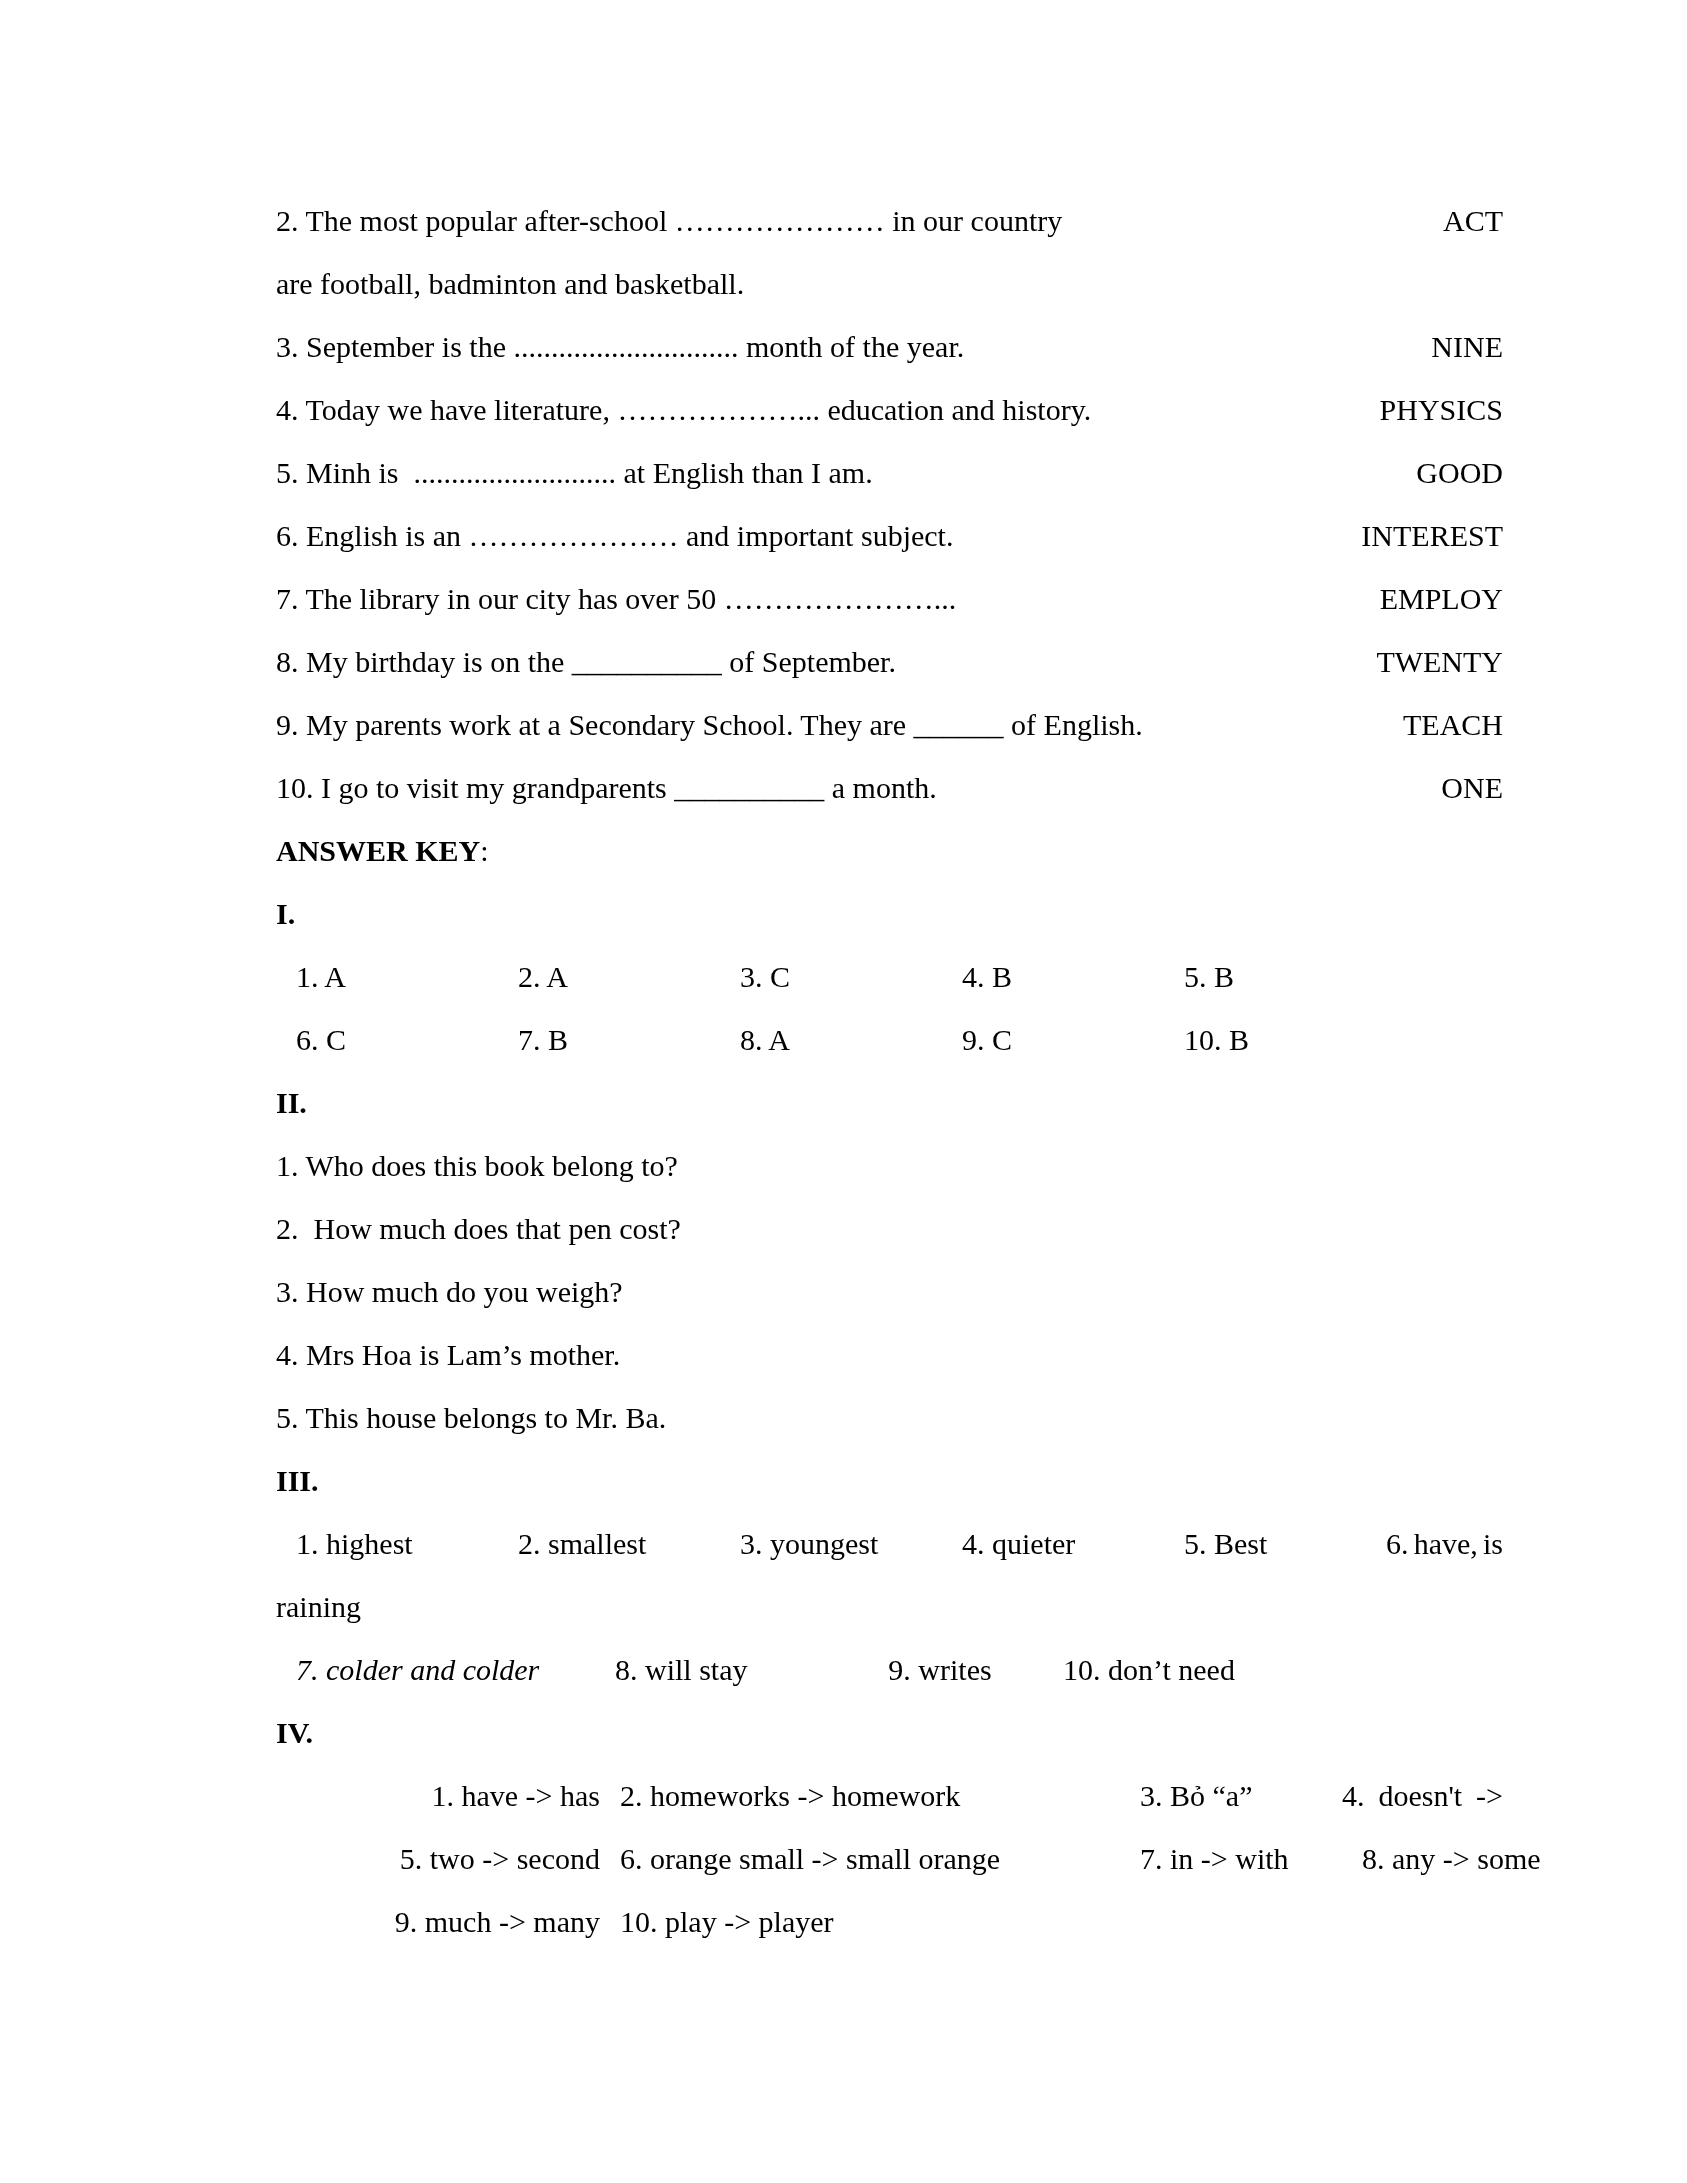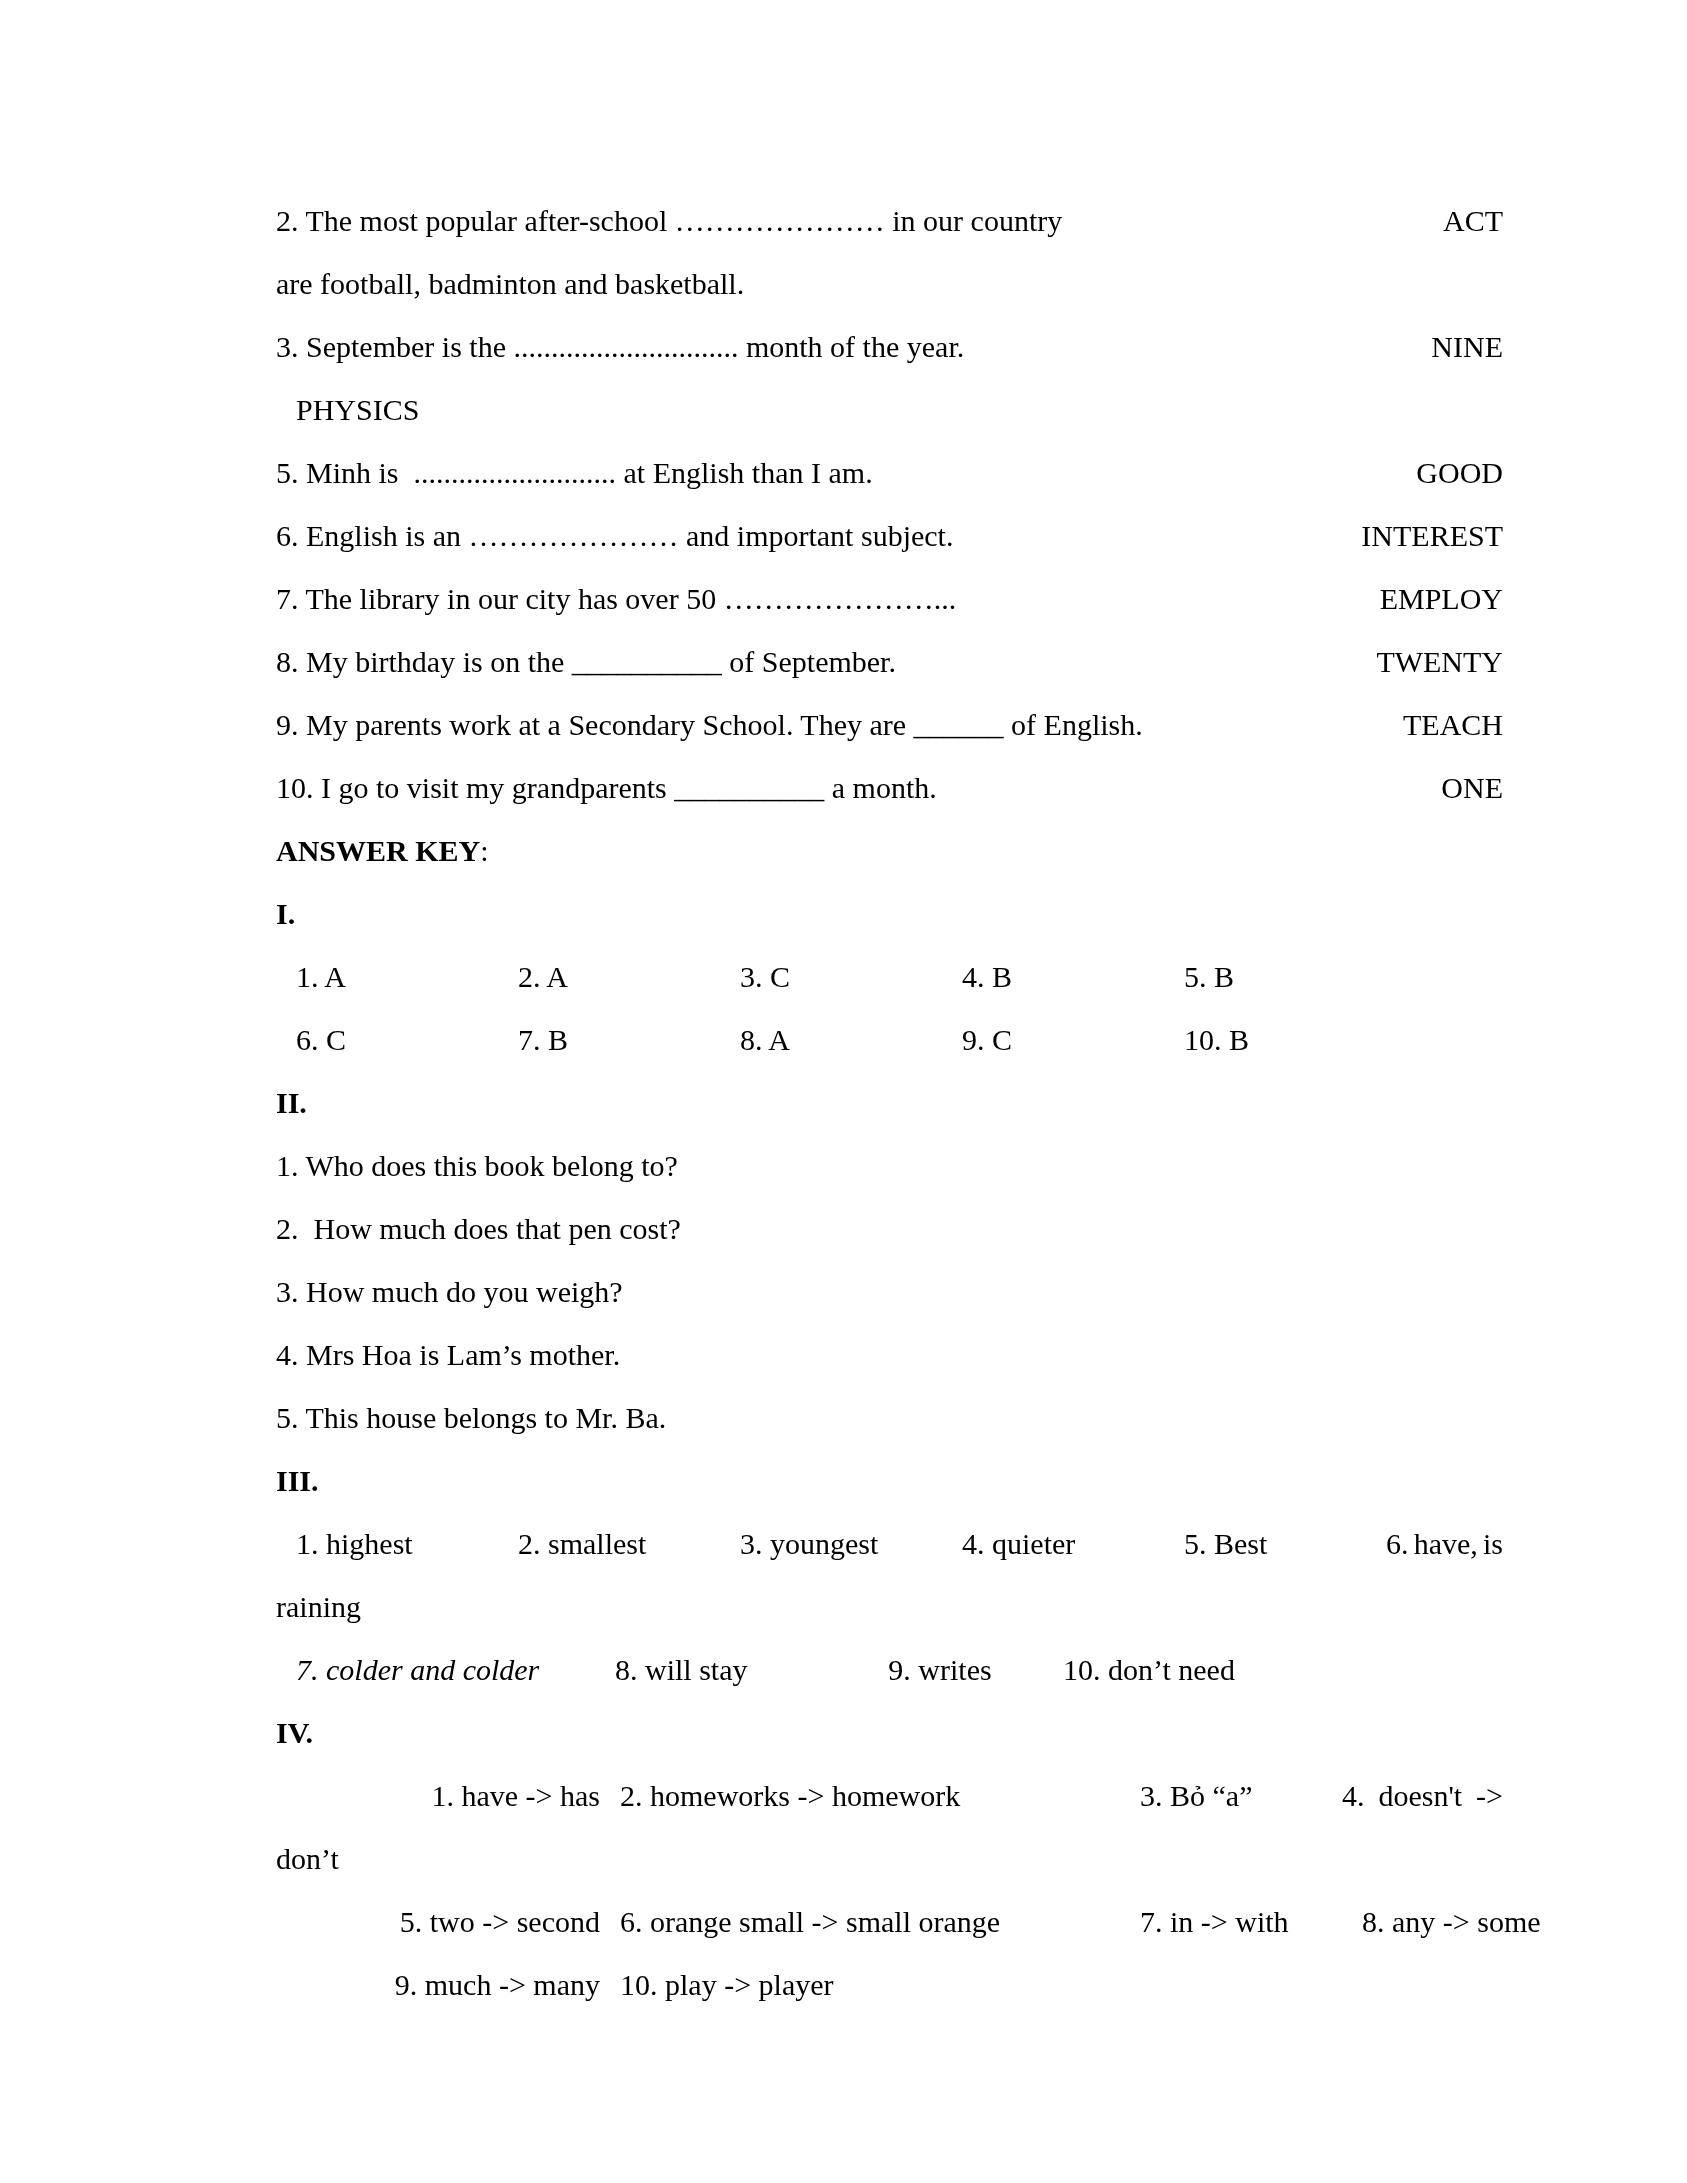--- a/index.html
+++ b/index.html
@@ -46,20 +46,21 @@
   </div>
   <div class="ex-row">
     <span class="ex-text">are football, badminton and basketball.</span>
     <span class="ex-key"></span>
   </div>
   <div class="ex-row">
     <span class="ex-text">3. September is the .............................. month of the year.</span>
     <span class="ex-key">NINE</span>
   </div>
   <div class="ex-row">
+    <span class="ex-text">4. Today we have literature, ………………... education and history.</span>
     <span class="ex-key">PHYSICS</span>
   </div>
   <div class="ex-row">
     <span class="ex-text">5. Minh is  ........................... at English than I am.</span>
     <span class="ex-key">GOOD</span>
   </div>
   <div class="ex-row">
     <span class="ex-text">6. English is an ………………… and important subject.</span>
     <span class="ex-key">INTEREST</span>
   </div>
@@ -130,21 +131,20 @@
   <div class="tab-row">
     <span class="cell w460">1. have -&gt; has</span>
     <span class="cell w755">2. homeworks -&gt; homework</span>
     <span class="cell w306">3. Bỏ “a”</span>
     <span class="spread">
       <span>4.</span>
       <span>doesn't</span>
       <span>-&gt;</span>
     </span>
   </div>
-  <div class="line">don’t</div>
   <div class="tab-row">
     <span class="cell w460">5. two -&gt; second</span>
     <span class="cell w755">6. orange small -&gt; small orange</span>
     <span class="cell w306">7. in -&gt; with</span>
     <span class="cell">8. any -&gt; some</span>
   </div>
   <div class="tab-row">
     <span class="cell w460">9. much -&gt; many</span>
     <span class="cell">10. play -&gt; player</span>
   </div>

